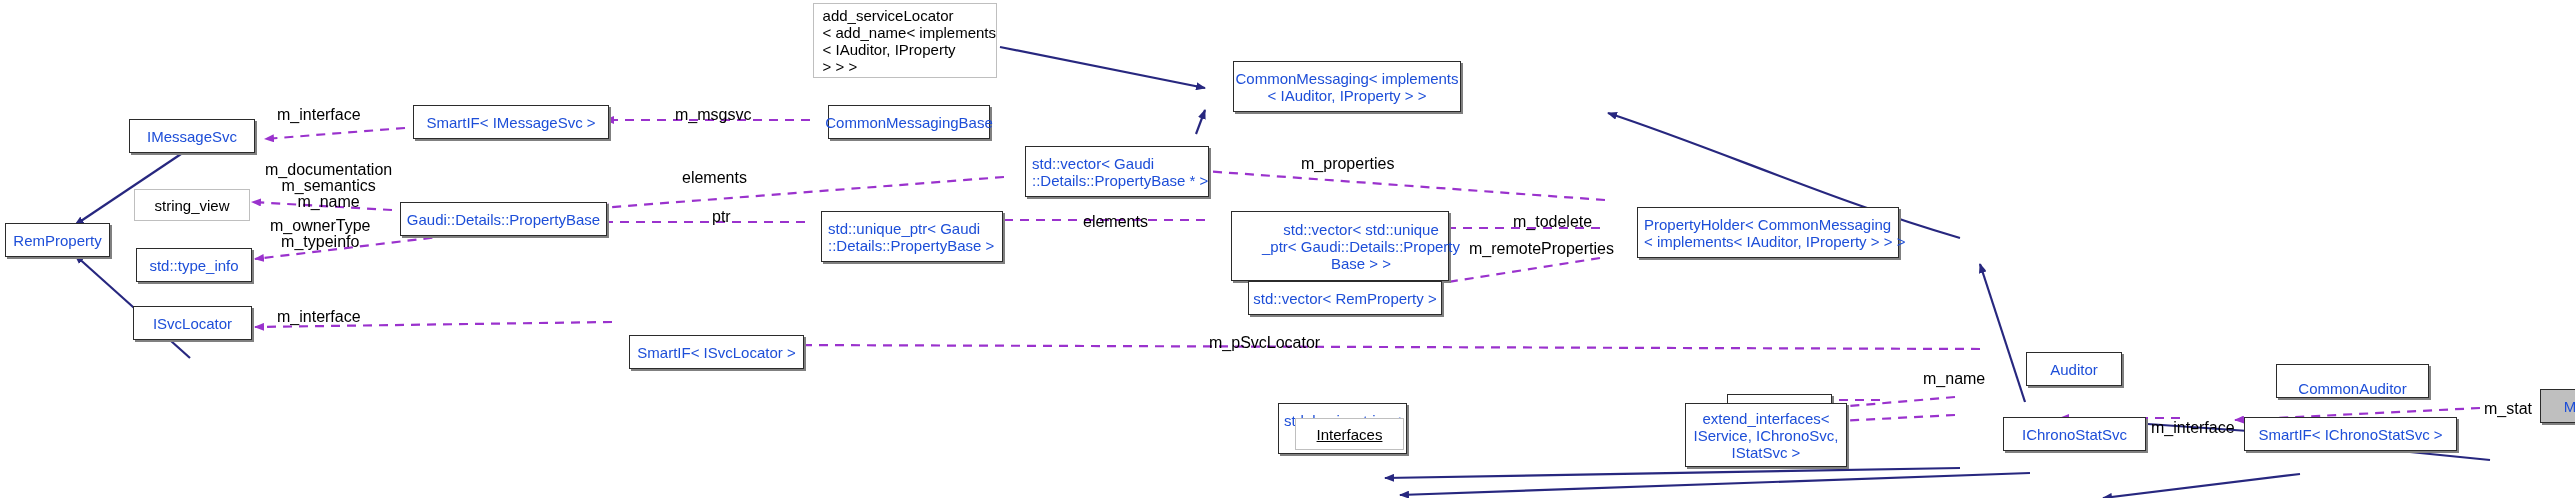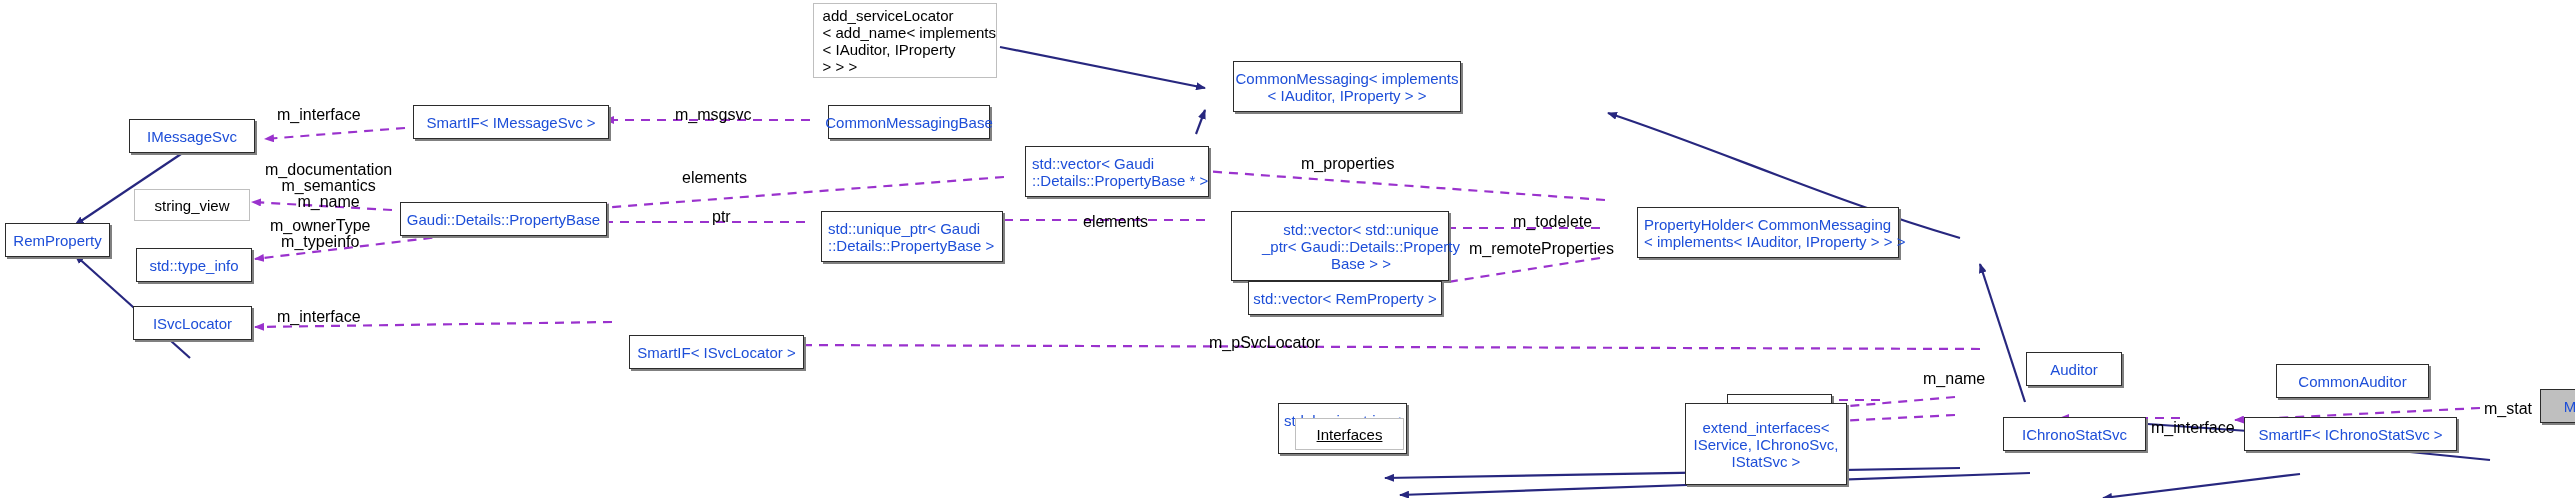--- a/index.html
+++ b/index.html
@@ -152,28 +152,28 @@
       <div class="node solid" style="left: 1231px; top: 211px; width: 218px; height: 70px; padding-left: 42px;"><span>std::vector&lt; std::unique
 _ptr&lt; Gaudi::Details::Property
 Base &gt; &gt;</span></div>
       <div class="node solid" style="left: 1637px; top: 207px; width: 262px; height: 51px; justify-content: flex-start; text-align: left; padding-left: 6px;"><span>PropertyHolder&lt; CommonMessaging
 &lt; implements&lt; IAuditor, IProperty &gt; &gt; &gt;</span></div>
       <div class="node solid" style="left: 136px; top: 248px; width: 116px; height: 34px;"><span>std::type_info</span></div>
       <div class="node solid" style="left: 1248px; top: 281px; width: 194px; height: 34px;"><span>std::vector&lt; RemProperty &gt;</span></div>
       <div class="node solid" style="left: 133px; top: 306px; width: 119px; height: 34px;"><span>ISvcLocator</span></div>
       <div class="node solid" style="left: 629px; top: 335px; width: 175px; height: 34px;"><span>SmartIF&lt; ISvcLocator &gt;</span></div>
       <div class="node solid" style="left: 2026px; top: 352px; width: 96px; height: 34px;"><span>Auditor</span></div>
-      <div class="node solid" style="left: 2276px; top: 364px; width: 153px; height: 34px;"><span>CommonAuditor</span></div>
+      <div class="node solid" style="left: 2276px; top: 364px; width: 153px; height: 34px; align-items: flex-end;"><span>CommonAuditor</span></div>
       <div class="node current" style="left: 2540px; top: 389px; width: 155px; height: 34px;"><span>MemStatAuditor</span></div>
       <div class="node solid" style="left: 1278px; top: 403px; width: 129px; height: 51px;"><span>std::basic_string&lt;
 char &gt;</span></div>
       <div class="node solid" style="left: 1727px; top: 394px; width: 105px; height: 34px;"><span>std::string</span></div>
       <div class="node solid" style="left: 2003px; top: 417px; width: 143px; height: 34px;"><span>IChronoStatSvc</span></div>
       <div class="node solid" style="left: 2244px; top: 417px; width: 213px; height: 34px;"><span>SmartIF&lt; IChronoStatSvc &gt;</span></div>
-      <div class="node solid" style="left: 1685px; top: 403px; width: 162px; height: 82px;"><span>extend_interfaces&lt;
+      <div class="node solid" style="left: 1685px; top: 403px; width: 162px; height: 64px;"><span>extend_interfaces&lt;
 IService, IChronoSvc,
 IStatSvc &gt;</span></div>
       <div class="node solid" style="left: 5px; top: 223px; width: 105px; height: 34px;"><span>RemProperty</span></div>
       <div class="node faded" style="left: 1295px; top: 418px; width: 109px; height: 32px; text-decoration: underline;"><span>Interfaces</span></div>
     </div>
   <div id="labels">
       <div class="edge-label" style="left: 277px; top: 107px;">m_interface</div>
       <div class="edge-label" style="left: 675px; top: 107px;">m_msgsvc</div>
       <div class="edge-label" style="left: 265px; top: 162px;">m_documentation
 m_semantics

